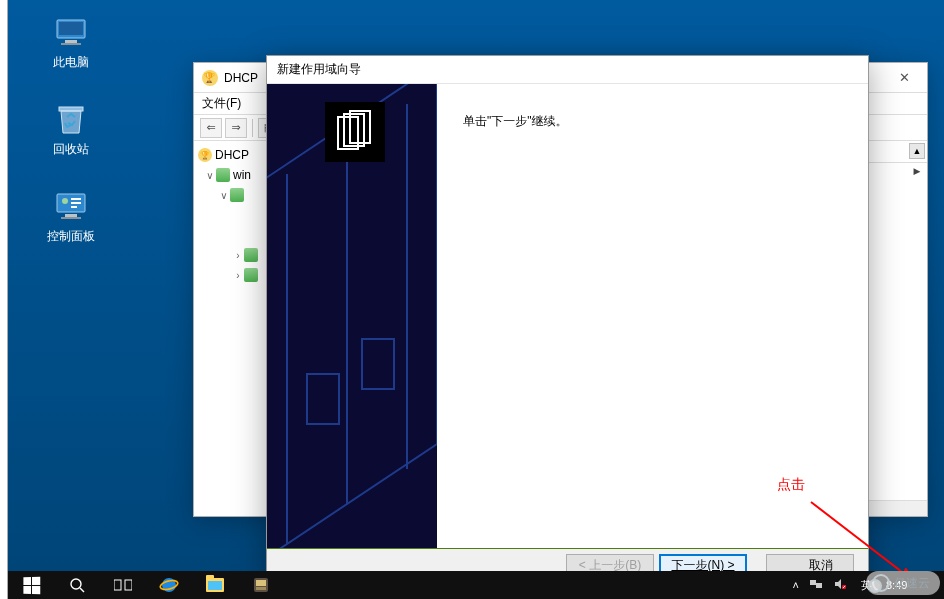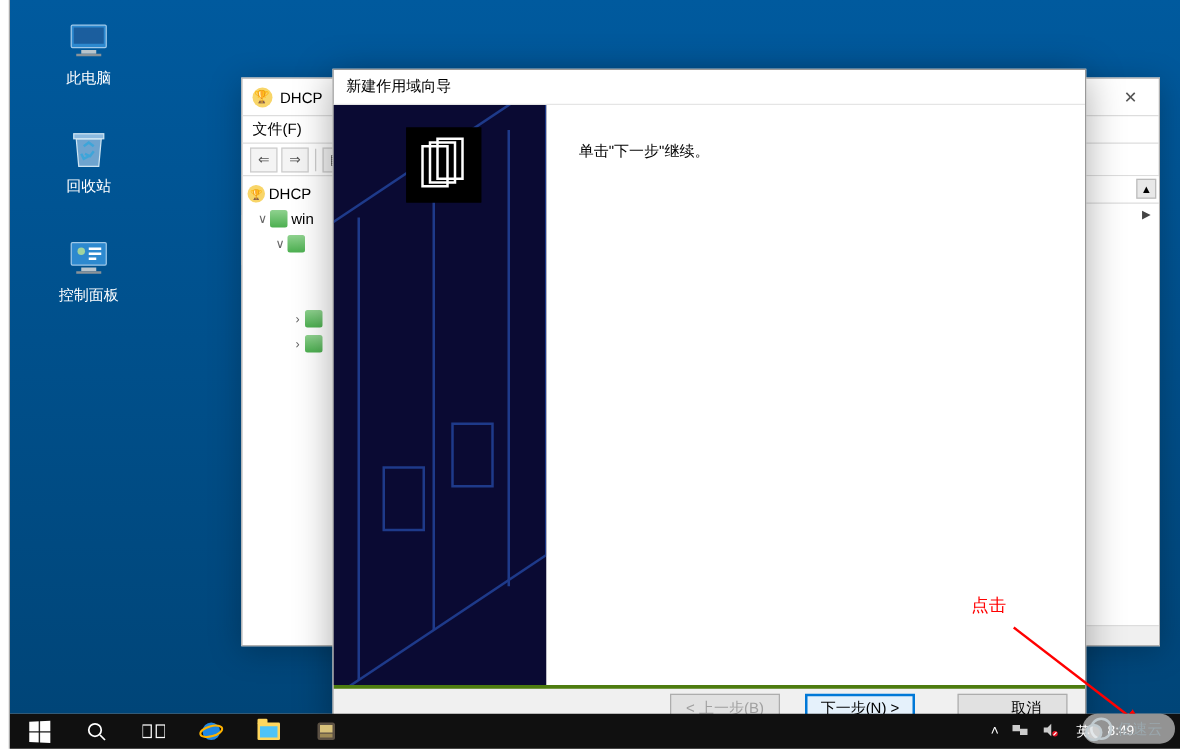--- a/index.html
+++ b/index.html
@@ -44,24 +44,24 @@
   .wiz-body { display: flex; height: 464px; }
   .wiz-side { width: 170px; background: #0a0a33; position: relative; overflow: hidden; }
   .wiz-side svg { position: absolute; top: 0; left: 0; }
   .docicon { position: absolute; left: 58px; top: 18px; width: 60px; height: 60px; border: 2px solid #000; background: #000; display: flex; align-items: center; justify-content: center; }
   .docicon svg { position: static; }
   .wiz-right { flex: 1; padding: 28px 26px 10px 26px; position: relative; }
   .wiz-h { font-size: 18px; font-weight: bold; margin-bottom: 46px; }
   .wiz-p { font-size: 12px; line-height: 1.6; margin-bottom: 18px; }
   .annot { position: absolute; left: 340px; top: 392px; color: #ff0000; font-size: 14px; font-family: SimSun, serif; }
   .arrow { position: absolute; left: 370px; top: 414px; width: 120px; height: 94px; pointer-events: none; }
-  .wiz-foot { height: 34px; border-top: 3px solid #4d7c0f; background: #f0f0f0; display: flex; align-items: center; justify-content: flex-end; padding-right: 14px; gap: 20px; }
+  .wiz-foot { height: 34px; border-top: 1px solid #4d7c0f; background: #f0f0f0; display: flex; align-items: center; justify-content: flex-end; padding-right: 14px; gap: 5px; }
   .wbtn { min-width: 88px; height: 23px; font-size: 12px; border: 1px solid #adadad; background: #e1e1e1; display: flex; align-items: center; justify-content: center; cursor: pointer; }
   .wbtn.disabled { color: #a0a0a0; cursor: default; }
-  .wbtn.primary { border: 2px solid #0078d7; background: #e5f1fb; }
+  .wbtn.primary { border: 2px solid #0078d7; background: #e5f1fb; text-decoration: underline; }
   .wbtn.cancel { margin-left: 14px; padding-left: 22px; }
 
   .taskbar { position: absolute; left: 8px; bottom: 0; width: 936px; height: 28px; background: #101010; display: flex; align-items: center; color: #fff; font-size: 12px; }
   .tb-btn { width: 46px; height: 28px; display: flex; align-items: center; justify-content: center; cursor: pointer; }
   .winlogo { display: grid; grid-template-columns: 8px 8px; grid-template-rows: 8px 8px; gap: 1px; transform: perspective(30px) rotateY(-8deg); }
   .winlogo span { background: #fff; }
   .tb-right { position: absolute; right: 6px; display: flex; align-items: center; gap: 10px; font-size: 11px; }
   .ime { padding: 0 4px; }
   .clock { width: 52px; text-align: left; }
 

